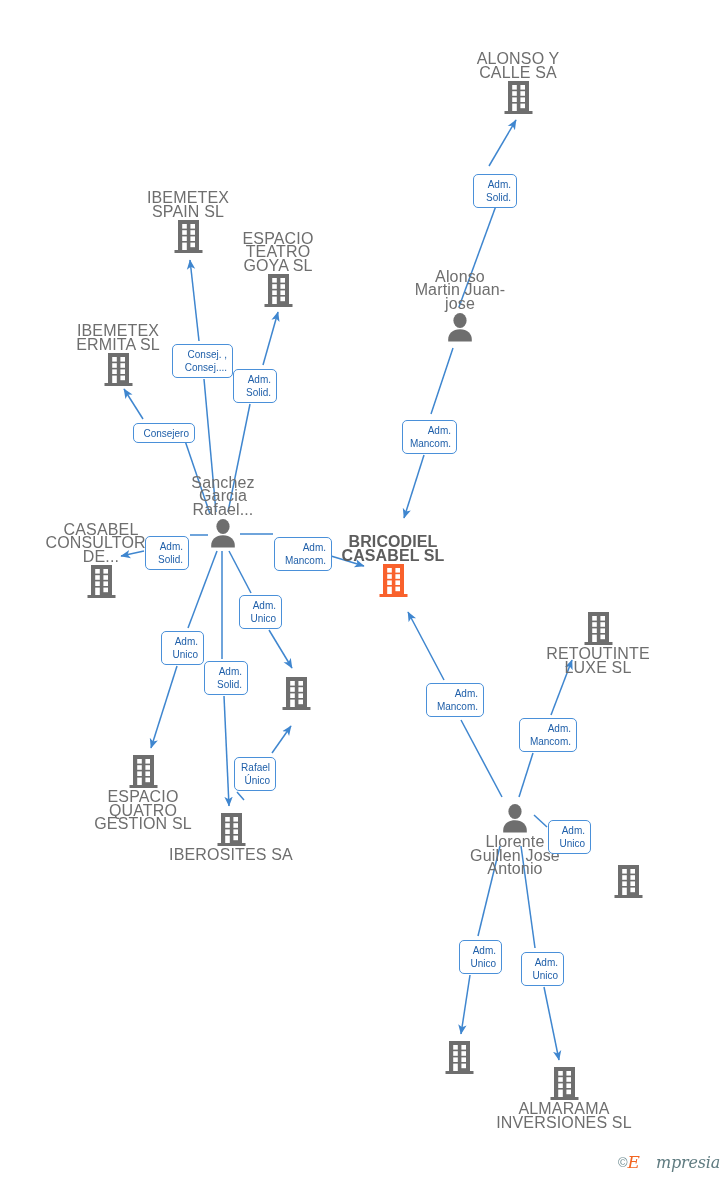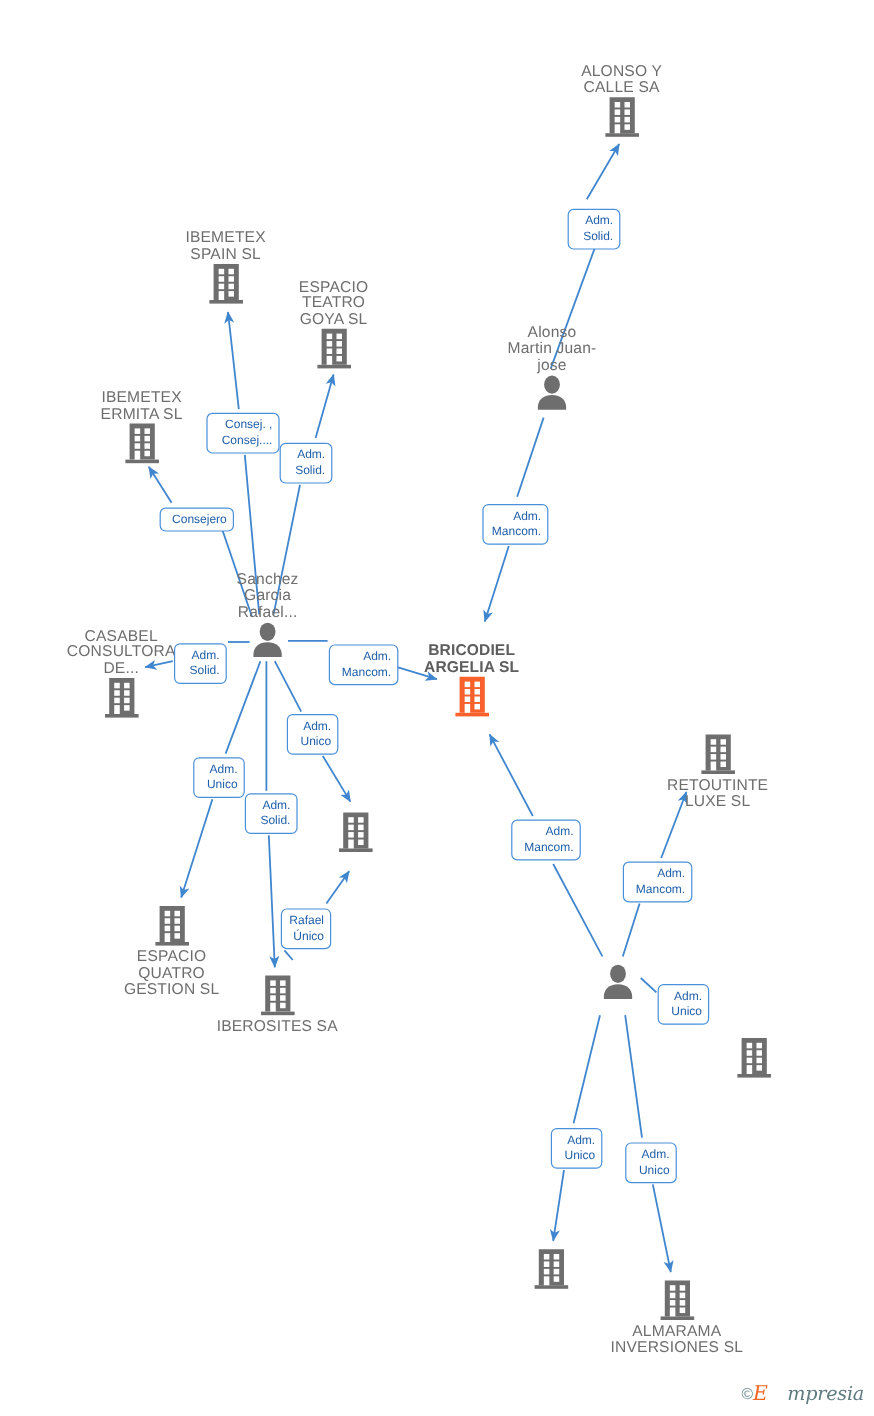--- a/index.html
+++ b/index.html
@@ -26,21 +26,21 @@
     pointer-events: none;
   }
   .node {
     position: absolute;
     width: 140px;
     margin-left: -70px;
     text-align: center;
     z-index: 3;
   }
   .node .caption {
-    font-size: 13px;
+    font-size: 16px;
     line-height: 13.5px;
     color: #6e6e6e;
     letter-spacing: 0.15px;
     white-space: pre-line;
   }
   .node.company .caption {
     color: #6e6e6e;
   }
   .node.focus .caption {
     color: #5d5d5d;
@@ -236,21 +236,21 @@
 Rafael...</div>
         <svg width="30" height="32" viewBox="0 0 30 32" class="glyph">
           <g fill="#6e6e6e">
             <ellipse cx="15" cy="9.5" rx="6.6" ry="7.6"></ellipse>
             <path d="M15 18.2 C7.6 18.2 3.2 22.6 3.2 28.4 L3.2 30.4 L26.8 30.4 L26.8 28.4 C26.8 22.6 22.4 18.2 15 18.2 Z"></path>
           </g>
         </svg>
       </div>
       <div class="node focus" style="left: 393px; top: 535px;">
         <div class="caption">BRICODIEL
-ARGELIA SL</div>
+CASABEL SL</div>
         <svg width="31" height="35" viewBox="0 0 31 35" class="glyph">
           <g fill="#f9612c">
             <path d="M5 1 H26 V31 H5 Z"></path>
             <rect x="1.5" y="31" width="28" height="3"></rect>
             <rect x="9.2" y="5" width="4.6" height="4.6" fill="#ffffff"></rect>
             <rect x="17.4" y="5" width="4.6" height="4.6" fill="#ffffff"></rect>
             <rect x="9.2" y="11.2" width="4.6" height="4.6" fill="#ffffff"></rect>
             <rect x="17.4" y="11.2" width="4.6" height="4.6" fill="#ffffff"></rect>
             <rect x="9.2" y="17.4" width="4.6" height="4.6" fill="#ffffff"></rect>
             <rect x="17.4" y="17.4" width="4.6" height="4.6" fill="#ffffff"></rect>
@@ -331,20 +331,23 @@
 QUATRO
 GESTION  SL</div>
       </div>
       <div class="node person caption-below" style="left: 515px; top: 801px;">
         <svg width="30" height="32" viewBox="0 0 30 32" class="glyph">
           <g fill="#6e6e6e">
             <ellipse cx="15" cy="9.5" rx="6.6" ry="7.6"></ellipse>
             <path d="M15 18.2 C7.6 18.2 3.2 22.6 3.2 28.4 L3.2 30.4 L26.8 30.4 L26.8 28.4 C26.8 22.6 22.4 18.2 15 18.2 Z"></path>
           </g>
         </svg>
+        <div class="caption">Llorente
+Guillen Jose
+Antonio</div>
       </div>
       <div class="node company caption-below" style="left: 231px; top: 811px;">
         <svg width="31" height="35" viewBox="0 0 31 35" class="glyph">
           <g fill="#6e6e6e">
             <path d="M5 1 H26 V31 H5 Z"></path>
             <rect x="1.5" y="31" width="28" height="3"></rect>
             <rect x="9.2" y="5" width="4.6" height="4.6" fill="#ffffff"></rect>
             <rect x="17.4" y="5" width="4.6" height="4.6" fill="#ffffff"></rect>
             <rect x="9.2" y="11.2" width="4.6" height="4.6" fill="#ffffff"></rect>
             <rect x="17.4" y="11.2" width="4.6" height="4.6" fill="#ffffff"></rect>

